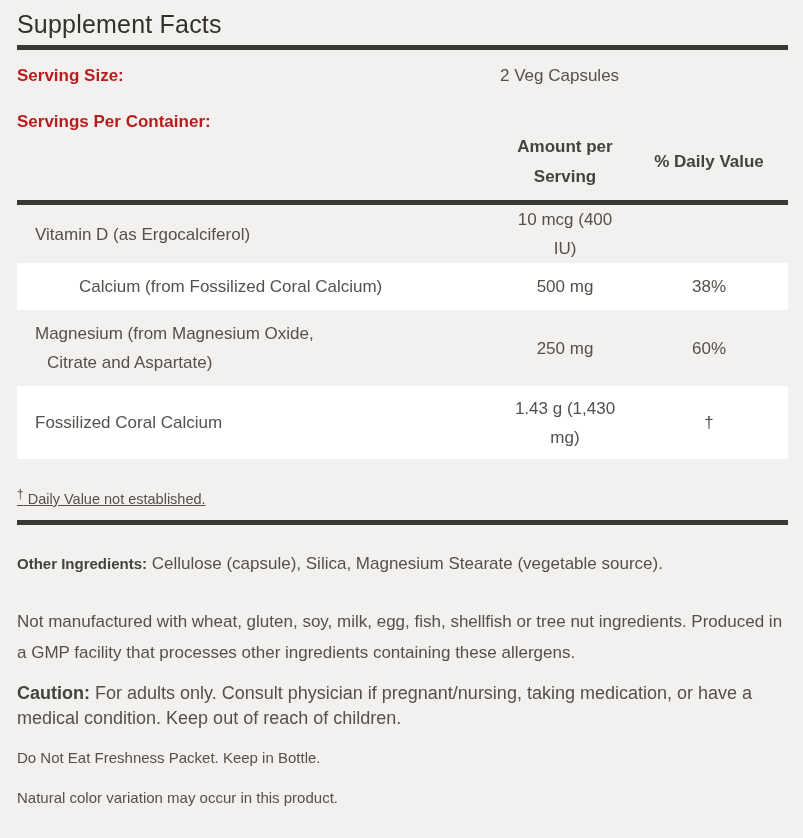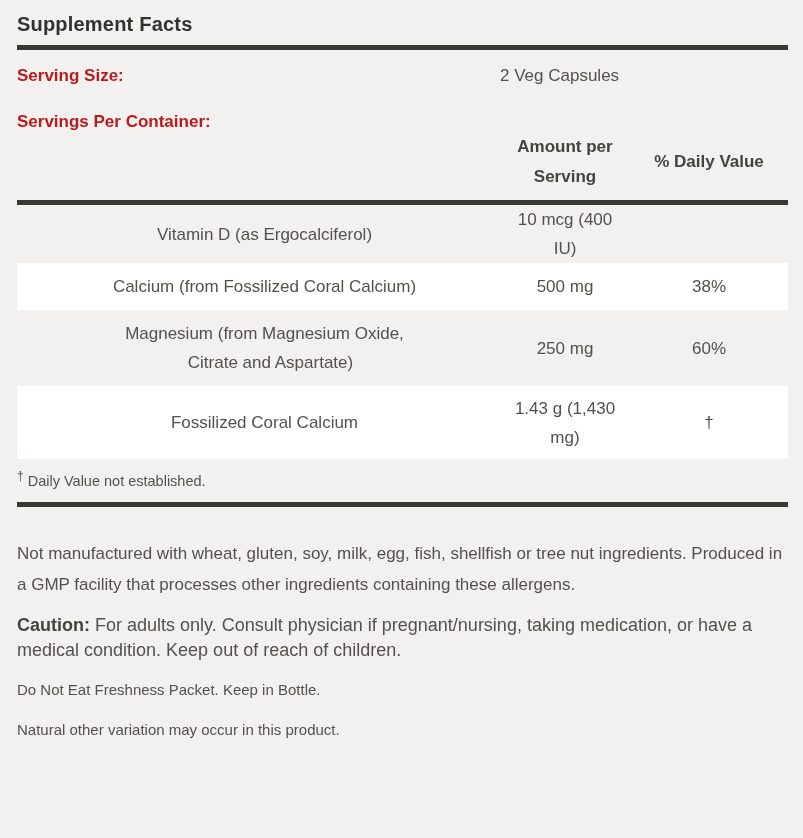--- a/index.html
+++ b/index.html
@@ -6,23 +6,23 @@
   html, body {
     width: 803px; height: 838px;
     background: #f2f1ef;
     font-family: "Liberation Sans", sans-serif;
     color: #54514c;
     overflow: hidden;
   }
   .page { padding: 8px 15px 0 17px; width: 803px; }
 
   .panel-title {
-    font-size: 20px;
+    font-size: 25px;
     line-height: 32px;
-    font-weight: 700;
+    font-weight: 400;
     color: #33312c;
     letter-spacing: 0.2px;
   }
   .rule {
     height: 5px;
     background: #3a3832;
     border: none;
   }
   .rule-title { margin-top: 5px; }
 
@@ -52,35 +52,34 @@
   .rule-head { margin-top: 8px; }
 
   .trow {
     display: grid;
     grid-template-columns: 1fr 130px 158px;
     align-items: center;
     font-size: 17px;
   }
   .trow.shaded { background: #ffffff; }
   .row-1 { min-height: 48px; }
-  .row-2 { min-height: 47px; }
+  .row-2 { min-height: 47px; padding-left: 44px; }
   .row-3 { min-height: 76px; }
   .row-4 { min-height: 73px; }
   .cell-name {
     padding-left: 30px;
     padding-right: 6px;
     text-indent: -12px;
     white-space: pre-line;
     line-height: 29px;
-    text-align: center;
   }
   .cell-amount { text-align: center; padding: 0 8px; line-height: 29px; }
   .cell-dv { text-align: center; line-height: 29px; }
 
-  .footnote { margin-top: 10px; font-size: 14.5px; }
+  .footnote { margin-top: 28px; font-size: 14.5px; text-decoration: underline; }
   .footnote sup { font-size: 12px; }
   .rule-bottom { margin-top: 13px; }
 
   .other-ing { margin-top: 28px; font-size: 17px; line-height: 22px; }
   .other-ing b { font-size: 15px; color: #45433e; }
 
   .allergen { margin-top: 31px; font-size: 17px; line-height: 31px; max-width: 766px; }
 
   .caution { margin-top: 13px; font-size: 18px; line-height: 25px; max-width: 770px; }
   .caution b { color: #45433e; }
@@ -137,22 +136,23 @@
       <div class="cell-amount">1.43 g (1,430 mg)</div>
       <div class="cell-dv">†</div>
     </div>
 
   </div>
 
   <div class="footnote"><sup>†</sup> <span>Daily Value not established.</span></div>
 
   <div class="rule rule-bottom"></div>
 
+  <p class="other-ing"><b>Other Ingredients:</b> <span>Cellulose (capsule), Silica, Magnesium Stearate (vegetable source).</span></p>
 
   <p class="allergen">Not manufactured with wheat, gluten, soy, milk, egg, fish, shellfish or tree nut ingredients. Produced in a GMP facility that processes other ingredients containing these allergens.</p>
 
   <p class="caution"><b>Caution:</b> <span>For adults only. Consult physician if pregnant/nursing, taking medication, or have a medical condition. Keep out of reach of children.</span></p>
 
   <p class="freshness">Do Not Eat Freshness Packet. Keep in Bottle.</p>
 
-  <p class="color-note">Natural other variation may occur in this product.</p>
+  <p class="color-note">Natural color variation may occur in this product.</p>
 
 </div>
 
 </body></html>

